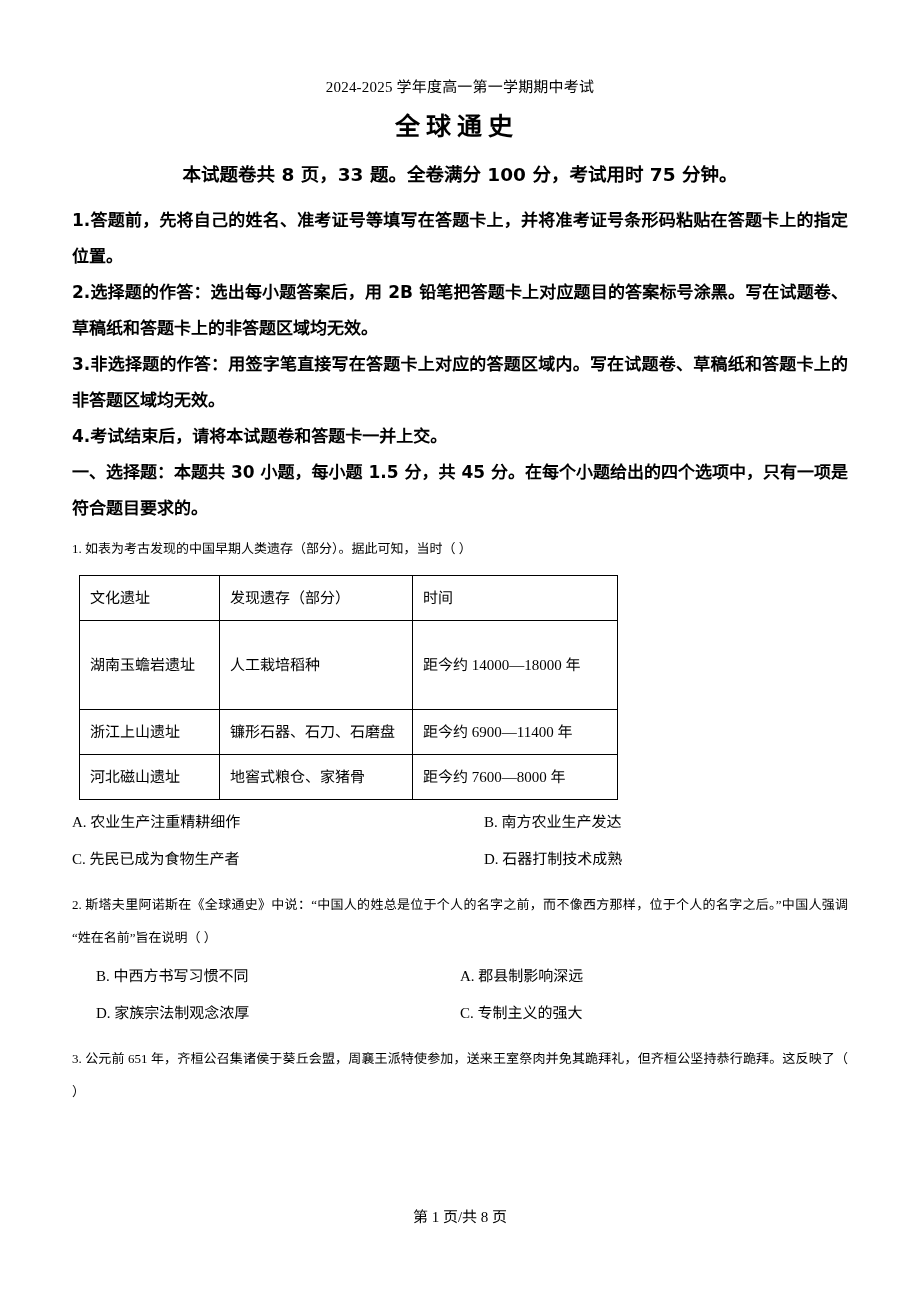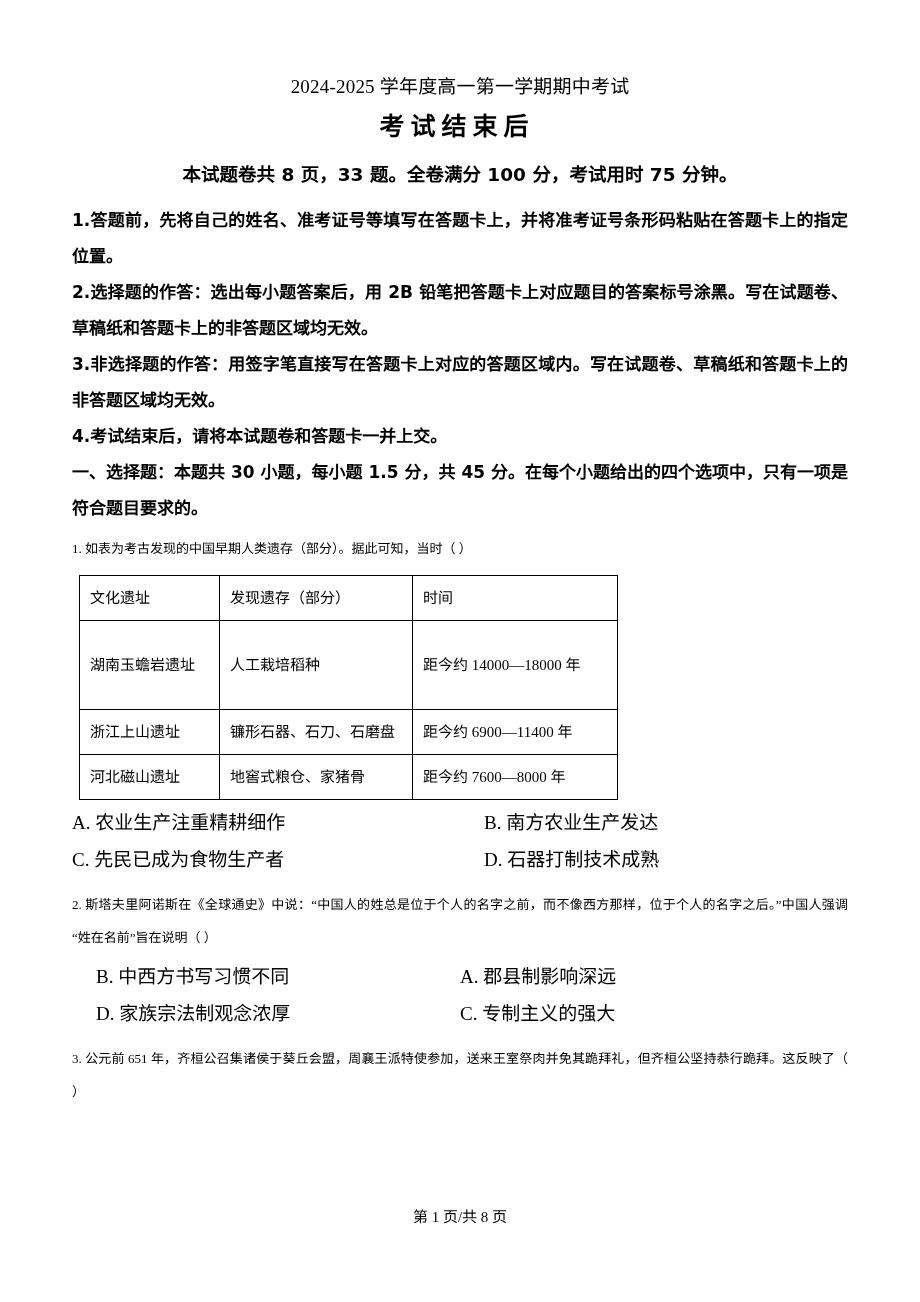--- a/index.html
+++ b/index.html
@@ -20,21 +20,21 @@
     position: relative;
     width: 920px;
     height: 1302px;
     box-sizing: border-box;
     padding: 0 72px;
   }
 
   
   .doc-title {
     text-align: center;
-    font-size: 19px;
+    font-size: 15px;
     line-height: 30px;
     margin: 0;
     padding-top: 72px;
     font-weight: normal;
     letter-spacing: 0.2px;
   }
   .doc-subject {
     text-align: center;
     font-size: 25px;
     line-height: 34px;
@@ -88,21 +88,21 @@
   .q-gap { margin-top: 10px; }
 
   .options {
     display: flex;
     flex-wrap: wrap;
     margin-top: 4px;
   }
   .option {
     width: 50%;
     box-sizing: border-box;
-    font-size: 19px;
+    font-size: 15px;
     line-height: 37px;
     white-space: nowrap;
   }
   .option.col-b { padding-left: 24px; }
 
   
   .evidence-table {
     border-collapse: collapse;
     width: 538px;
     margin: 10px 0 0 7px;
@@ -134,21 +134,21 @@
     font-size: 15px;
     line-height: 22px;
   }
 </style>
 </head>
 <body>
 
 <div class="page">
 
   <h1 class="doc-title">2024-2025 学年度高一第一学期期中考试</h1>
-  <h2 class="doc-subject">考试结束后</h2>
+  <h2 class="doc-subject">全球通史</h2>
   <p class="doc-summary">本试题卷共 8 页，33 题。全卷满分 100 分，考试用时 75 分钟。</p>
 
   <div class="notice-wrap">
     <p class="notice-item">1.答题前，先将自己的姓名、准考证号等填写在答题卡上，并将准考证号条形码粘贴在答题卡上的指定位置。</p>
     <p class="notice-item">2.选择题的作答：选出每小题答案后，用 2B 铅笔把答题卡上对应题目的答案标号涂黑。写在试题卷、草稿纸和答题卡上的非答题区域均无效。</p>
     <p class="notice-item">3.非选择题的作答：用签字笔直接写在答题卡上对应的答题区域内。写在试题卷、草稿纸和答题卡上的非答题区域均无效。</p>
     <p class="notice-item">4.考试结束后，请将本试题卷和答题卡一并上交。</p>
   </div>
 
   <p class="section-head">一、选择题：本题共 30 小题，每小题 1.5 分，共 45 分。在每个小题给出的四个选项中，只有一项是符合题目要求的。</p>

